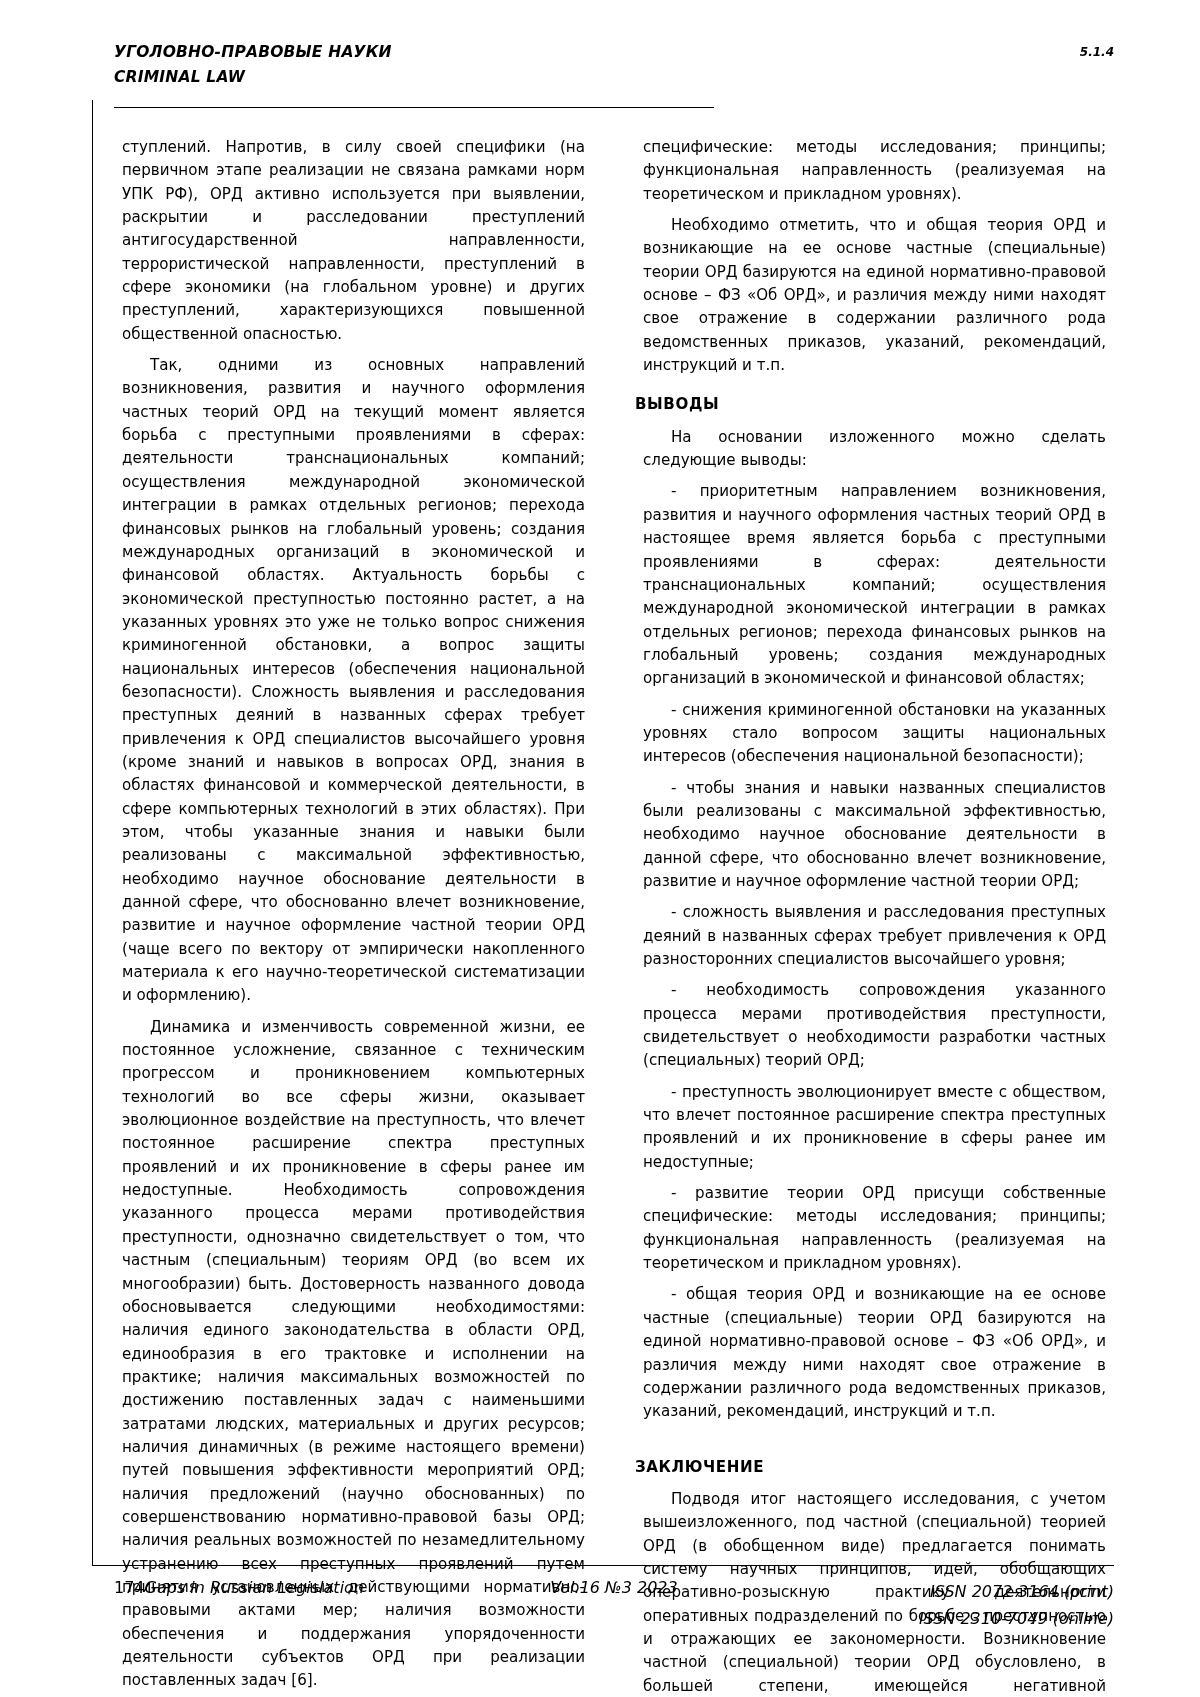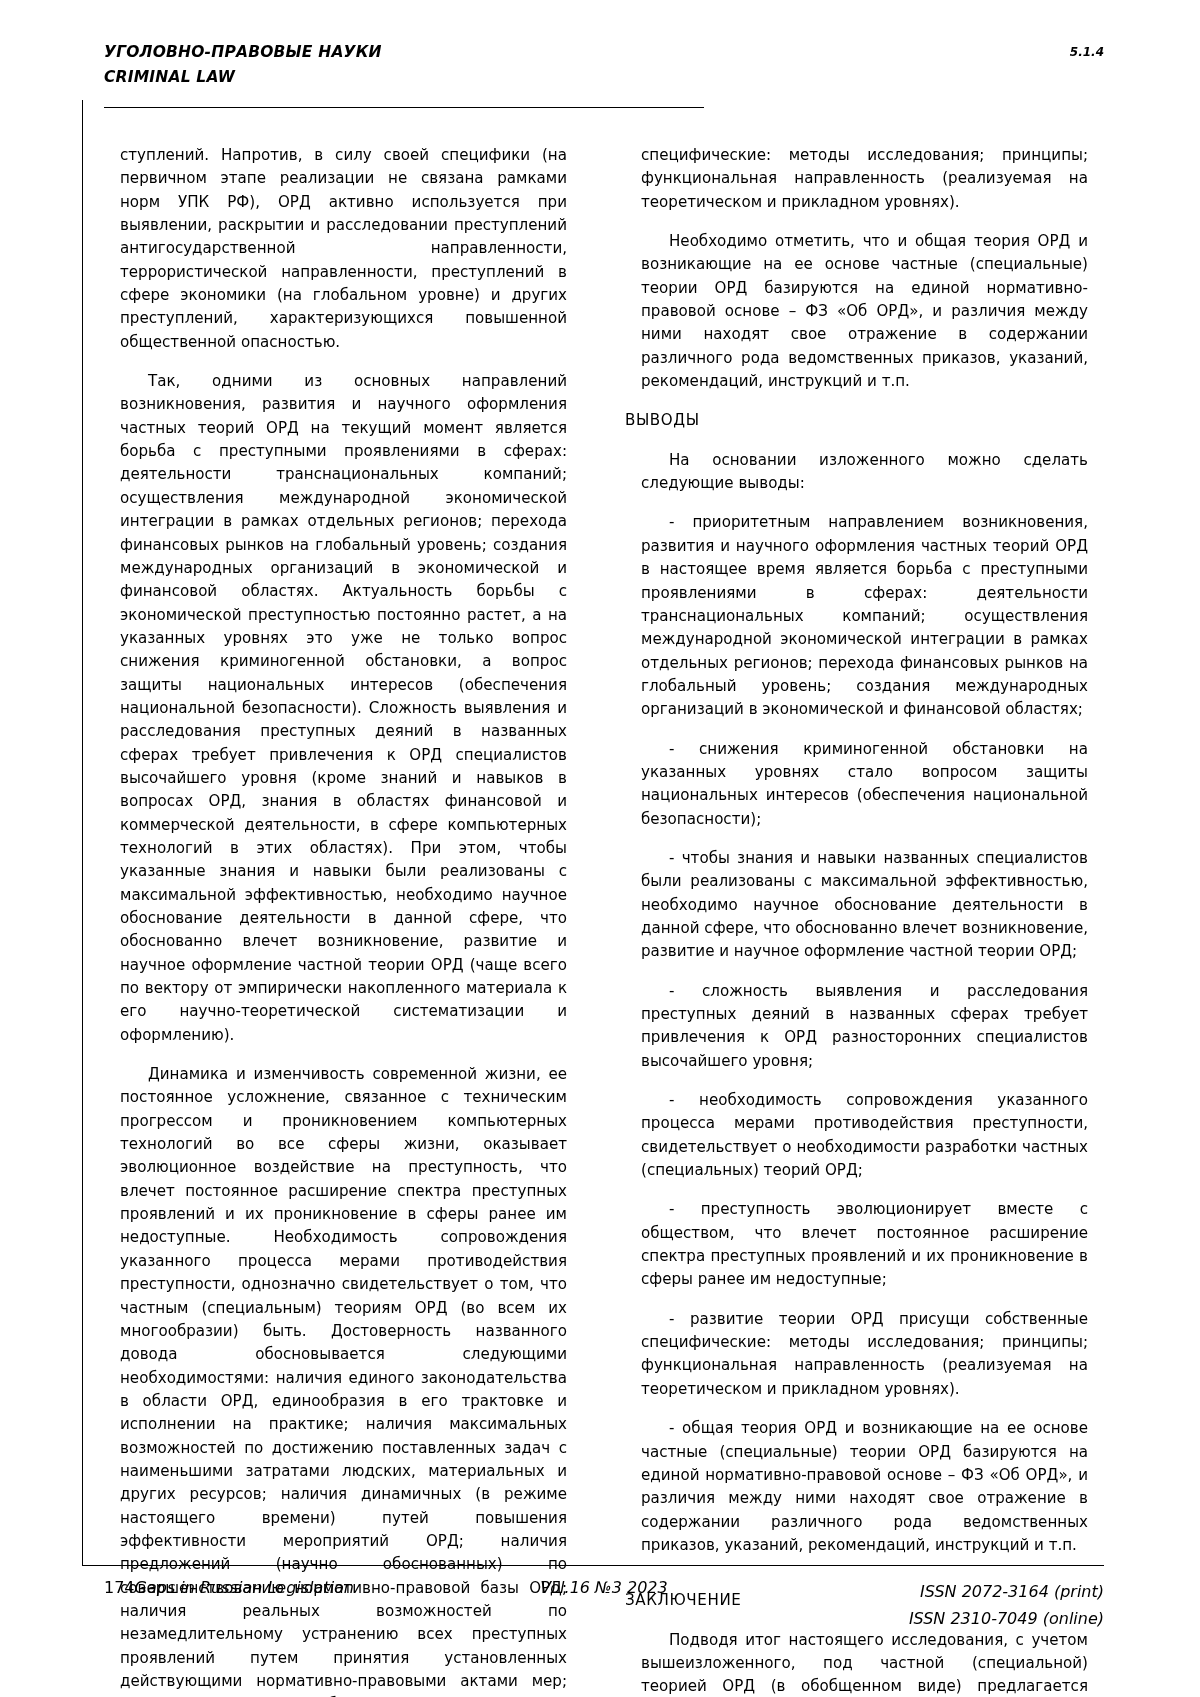--- a/index.html
+++ b/index.html
@@ -10,21 +10,21 @@
   body {
     width: 1200px;
     height: 1697px;
     font-family: "DejaVu Sans", sans-serif;
     color: #000;
     position: relative;
     overflow: hidden;
   }
   .page {
     position: absolute;
-    left: 4px; top: 0;
+    left: 14px; top: 0;
     width: 988px;
     height: 1697px;
     box-sizing: border-box;
   }
 
   
   .header {
     position: absolute;
     left: 100px;
     top: 40px;
@@ -73,35 +73,35 @@
     left: 100px;
     top: 128px;
     width: 1000px;
     display: flex;
     gap: 42px;
   }
   .col {
     width: 479px;
   }
   p {
-    margin: 16px;
+    margin: 8px;
     text-align: justify;
     text-justify: inter-word;
     font-size: 15.1px;
     line-height: 23.35px;
     text-indent: 28px;
     hyphens: auto;
   }
   p.noindent {
     text-indent: 0;
   }
   h2.section {
     margin: 16px 0 9px 0;
     font-size: 15.1px;
-    font-weight: normal;
+    font-weight: bold;
     line-height: 23.35px;
     letter-spacing: 0.6px;
     text-indent: 0;
   }
   h2.section.tight {
     margin-top: 32px;
   }
 
   
   .footer-rule {

